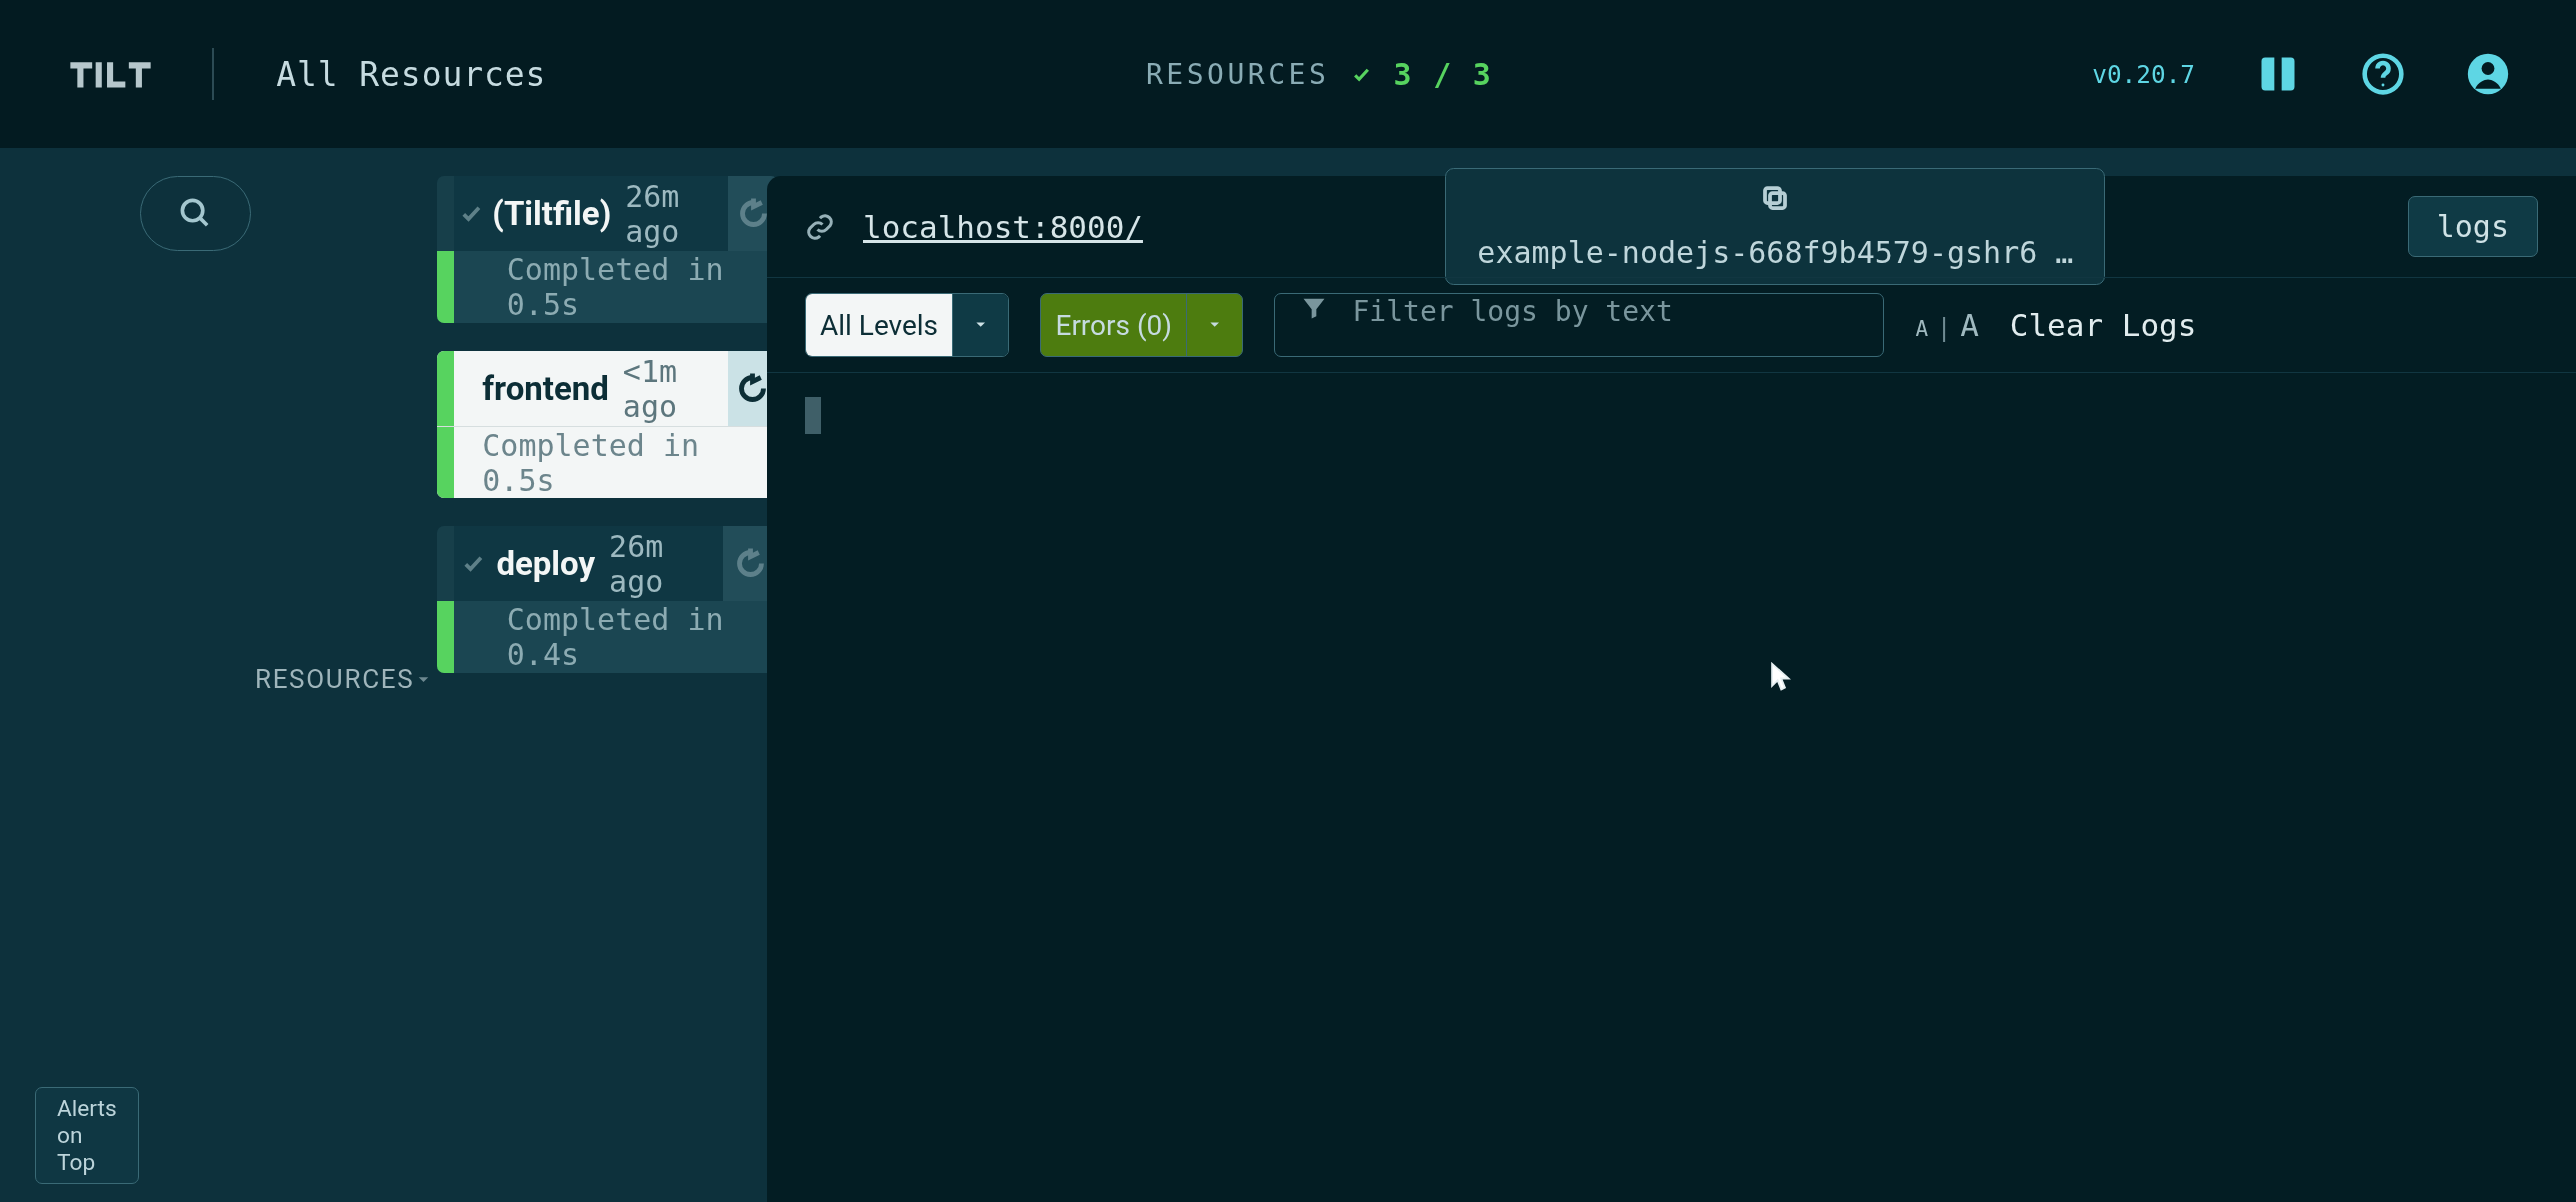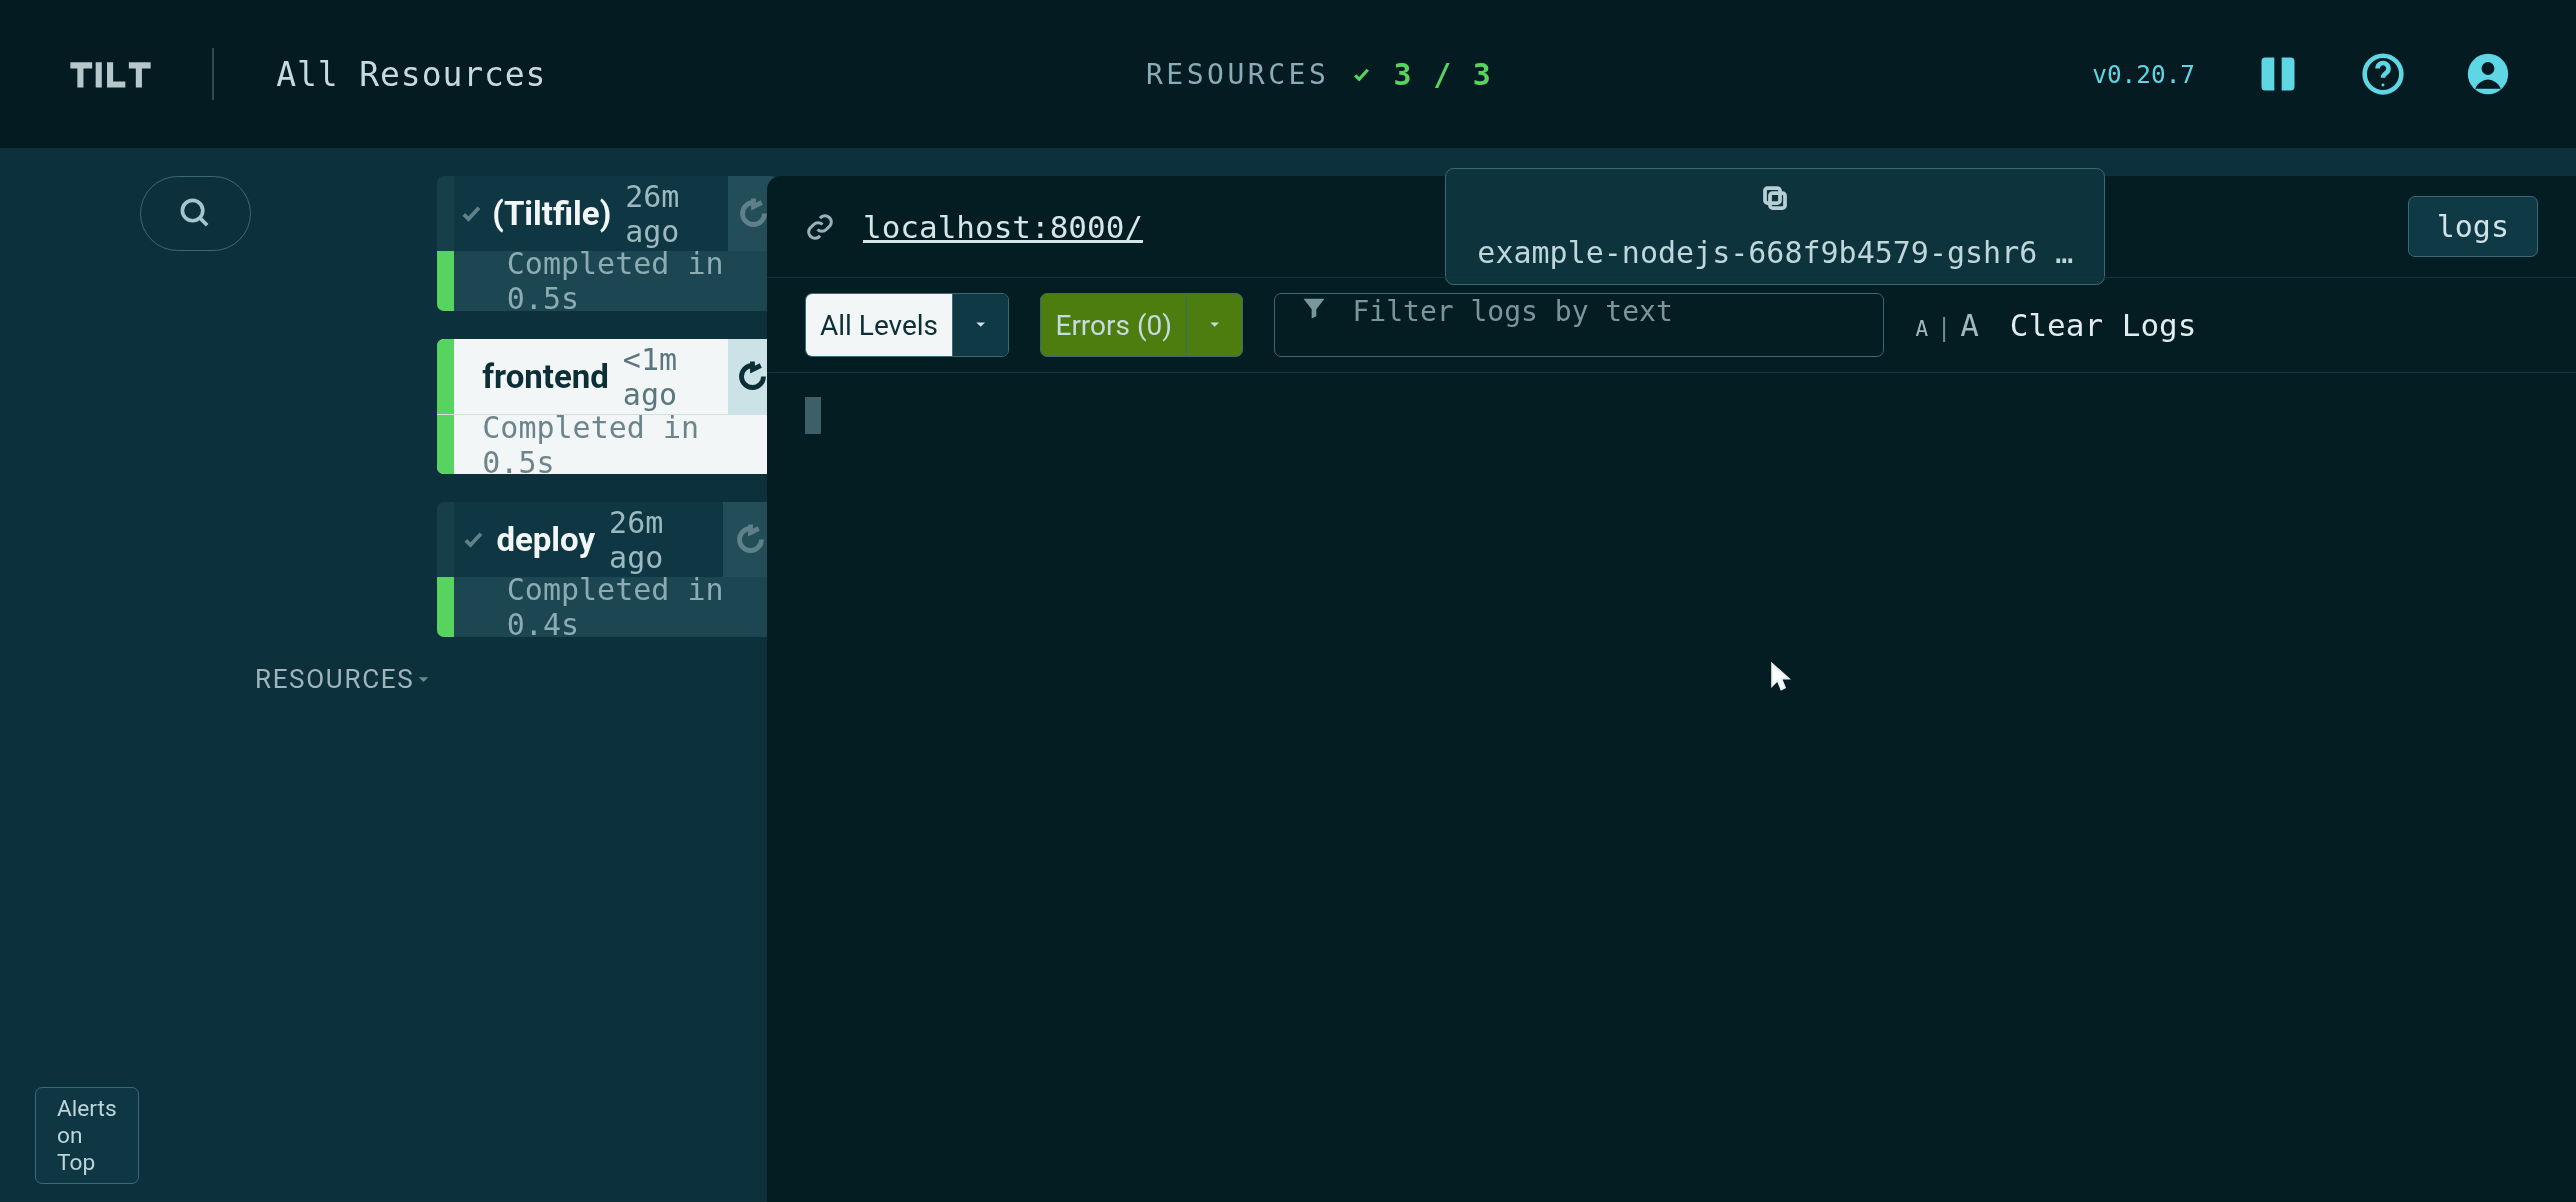--- a/index.html
+++ b/index.html
@@ -91,21 +91,21 @@
   }
   .filter-bar input::placeholder{color:#6a8992}
   .sec-row{display:flex;align-items:center;justify-content:space-between;margin-bottom:21px;padding:0 3.5px}
   .sec-label{font-size:26px;color:var(--grey);letter-spacing:1.7px}
   .caret{width:19px;height:19px;fill:var(--grey-dim)}
 
   
   .cards{display:flex;flex-direction:column;gap:28px;margin-right:5.2px}
   .card{border-radius:7px;overflow:hidden;display:flex;flex-direction:column}
   .row1{display:flex;align-items:stretch;height:75px}
-  .row2{display:flex;align-items:stretch;height:60px}
+  .row2{display:flex;align-items:stretch;height:72px}
   .bar{width:17.4px;flex-shrink:0}
   .bar.ok{background:var(--green)}
   .bar.off{background:#1a4450}
   .chk{width:49px;display:flex;align-items:center;justify-content:center}
   .chk svg{width:22.7px;height:22.7px;stroke:#5e8088;fill:none;stroke-width:4}
   .name{flex:1;display:flex;align-items:center;font-weight:700;font-size:33px;padding-left:3.5px}
   .ago{font-family:var(--mono);font-size:30px;display:flex;align-items:center;padding:0 14px}
   .reload{width:70px;display:flex;align-items:center;justify-content:center}
   .reload svg{width:33px;height:33px;fill:none;stroke-width:3.5px}
   .status{flex:1;display:flex;align-items:center;font-family:var(--mono);font-size:30px;padding-left:3.5px}

